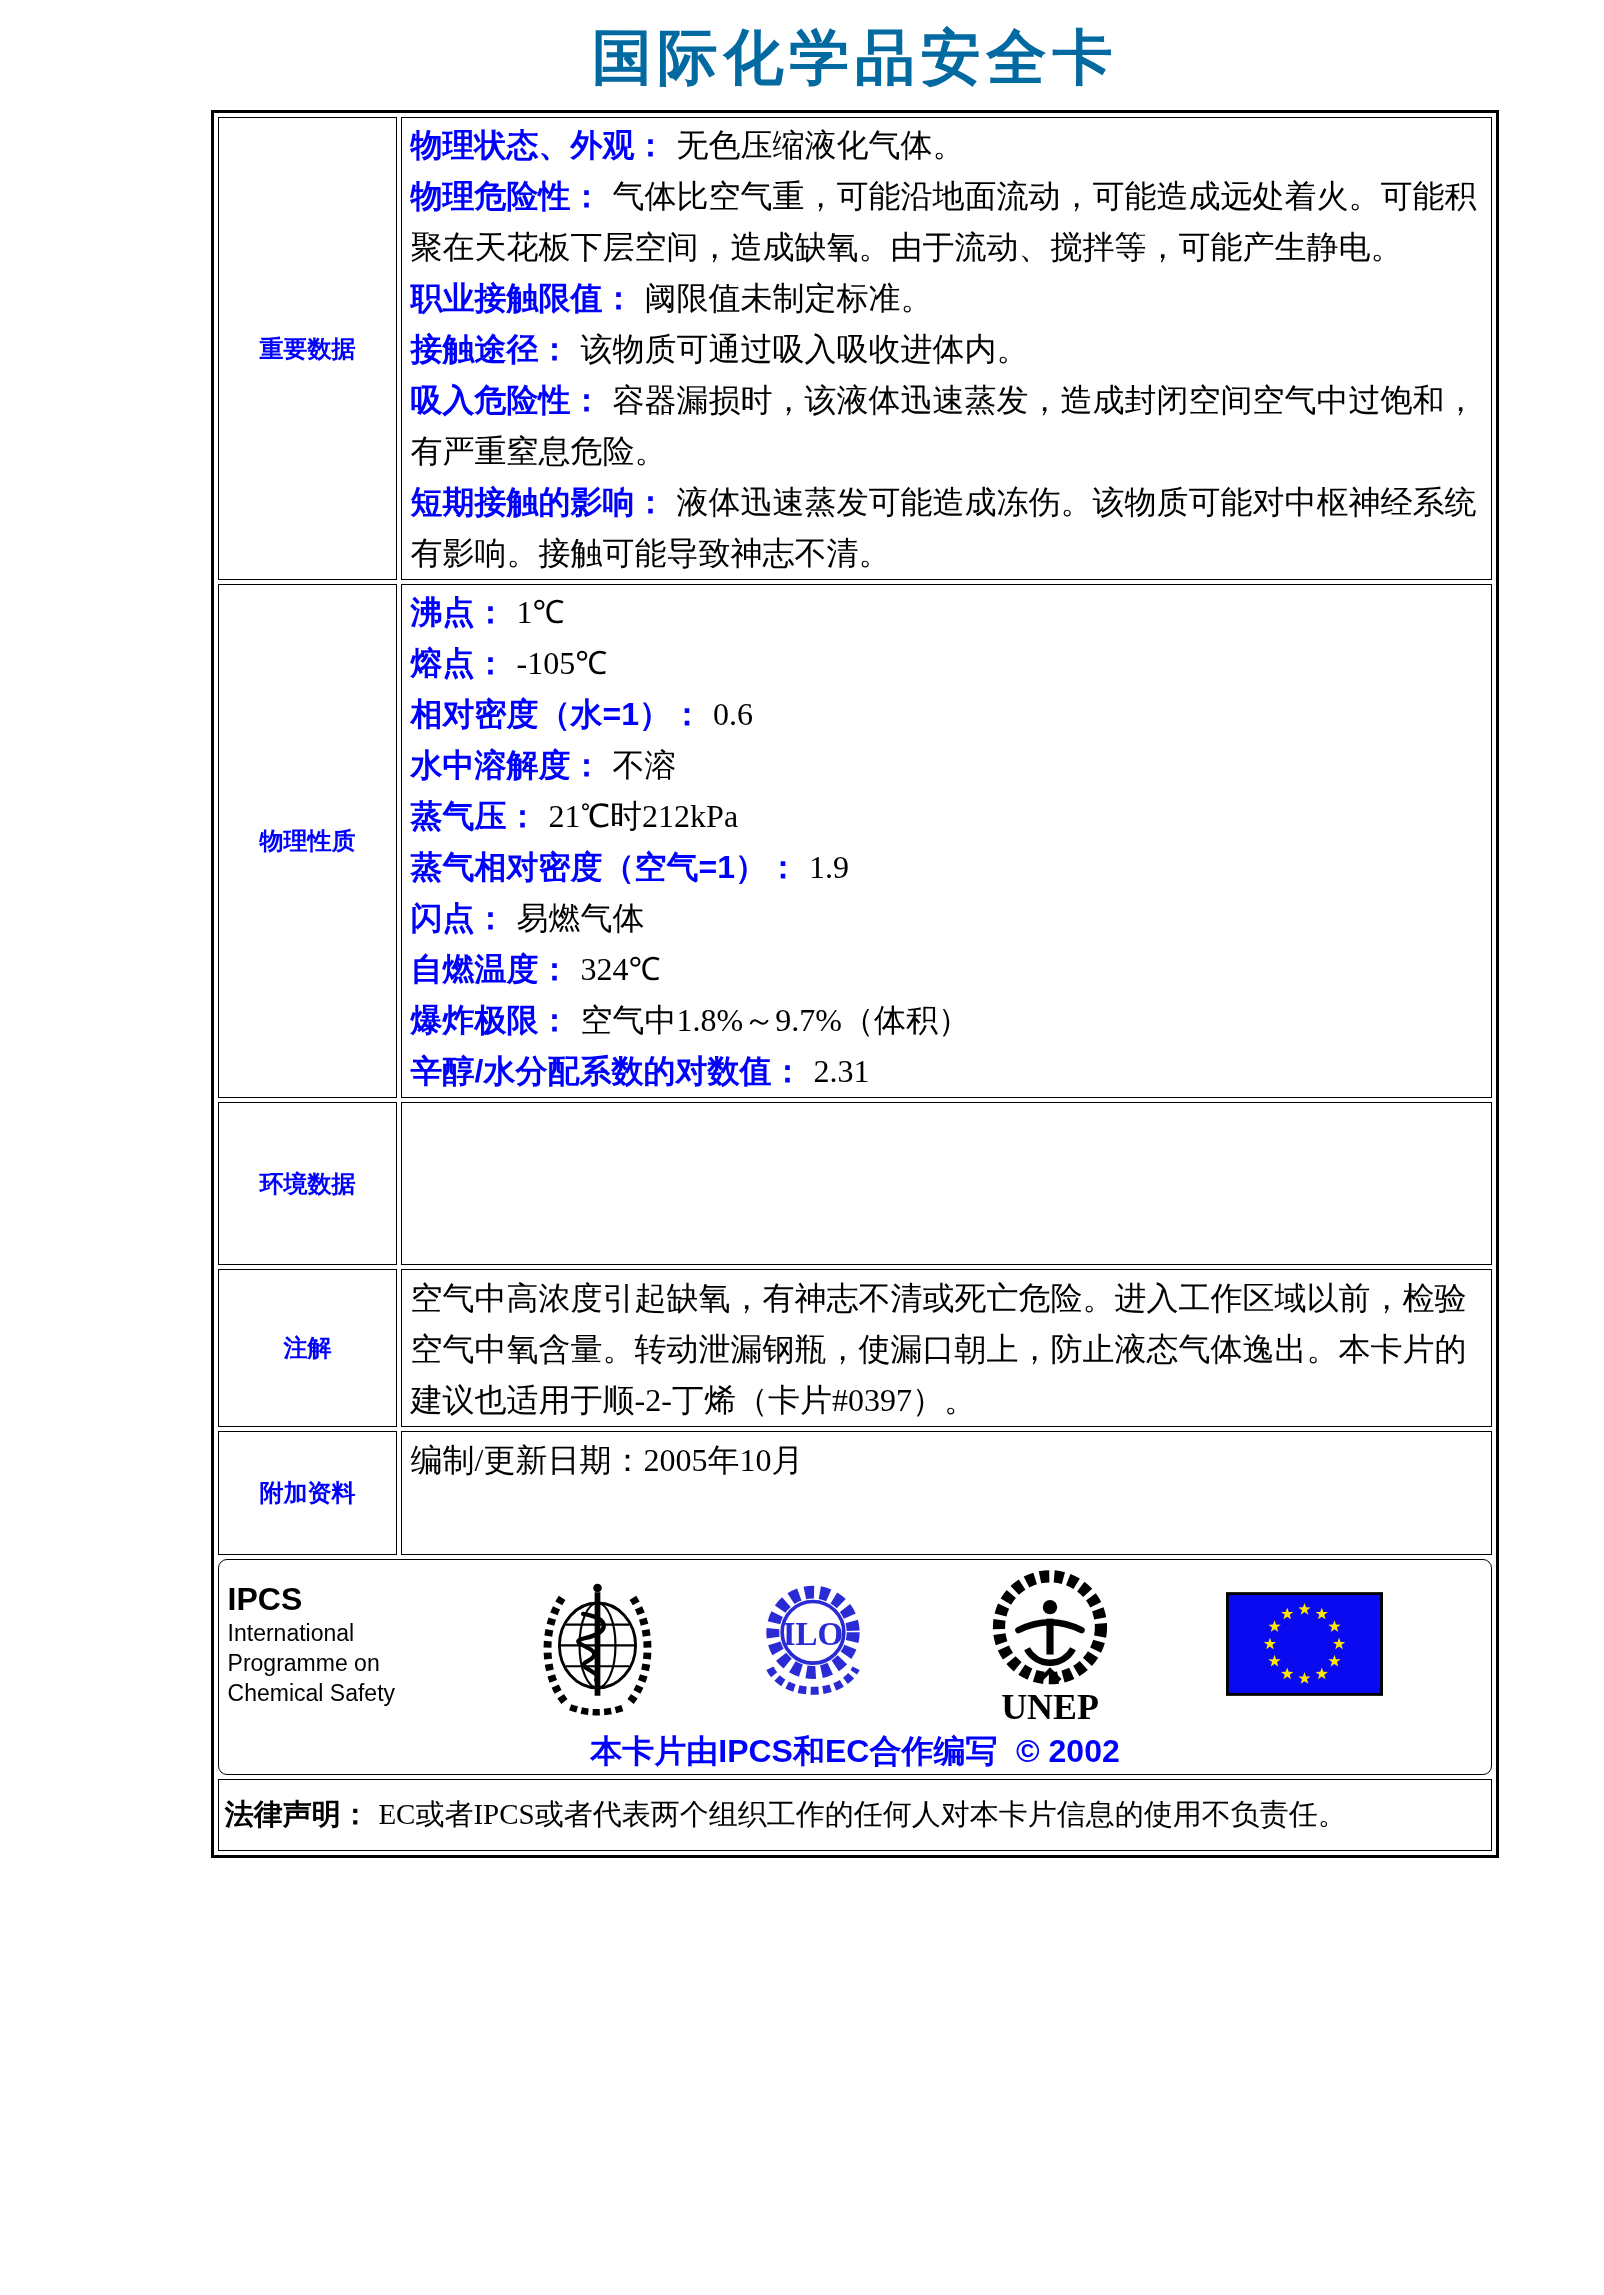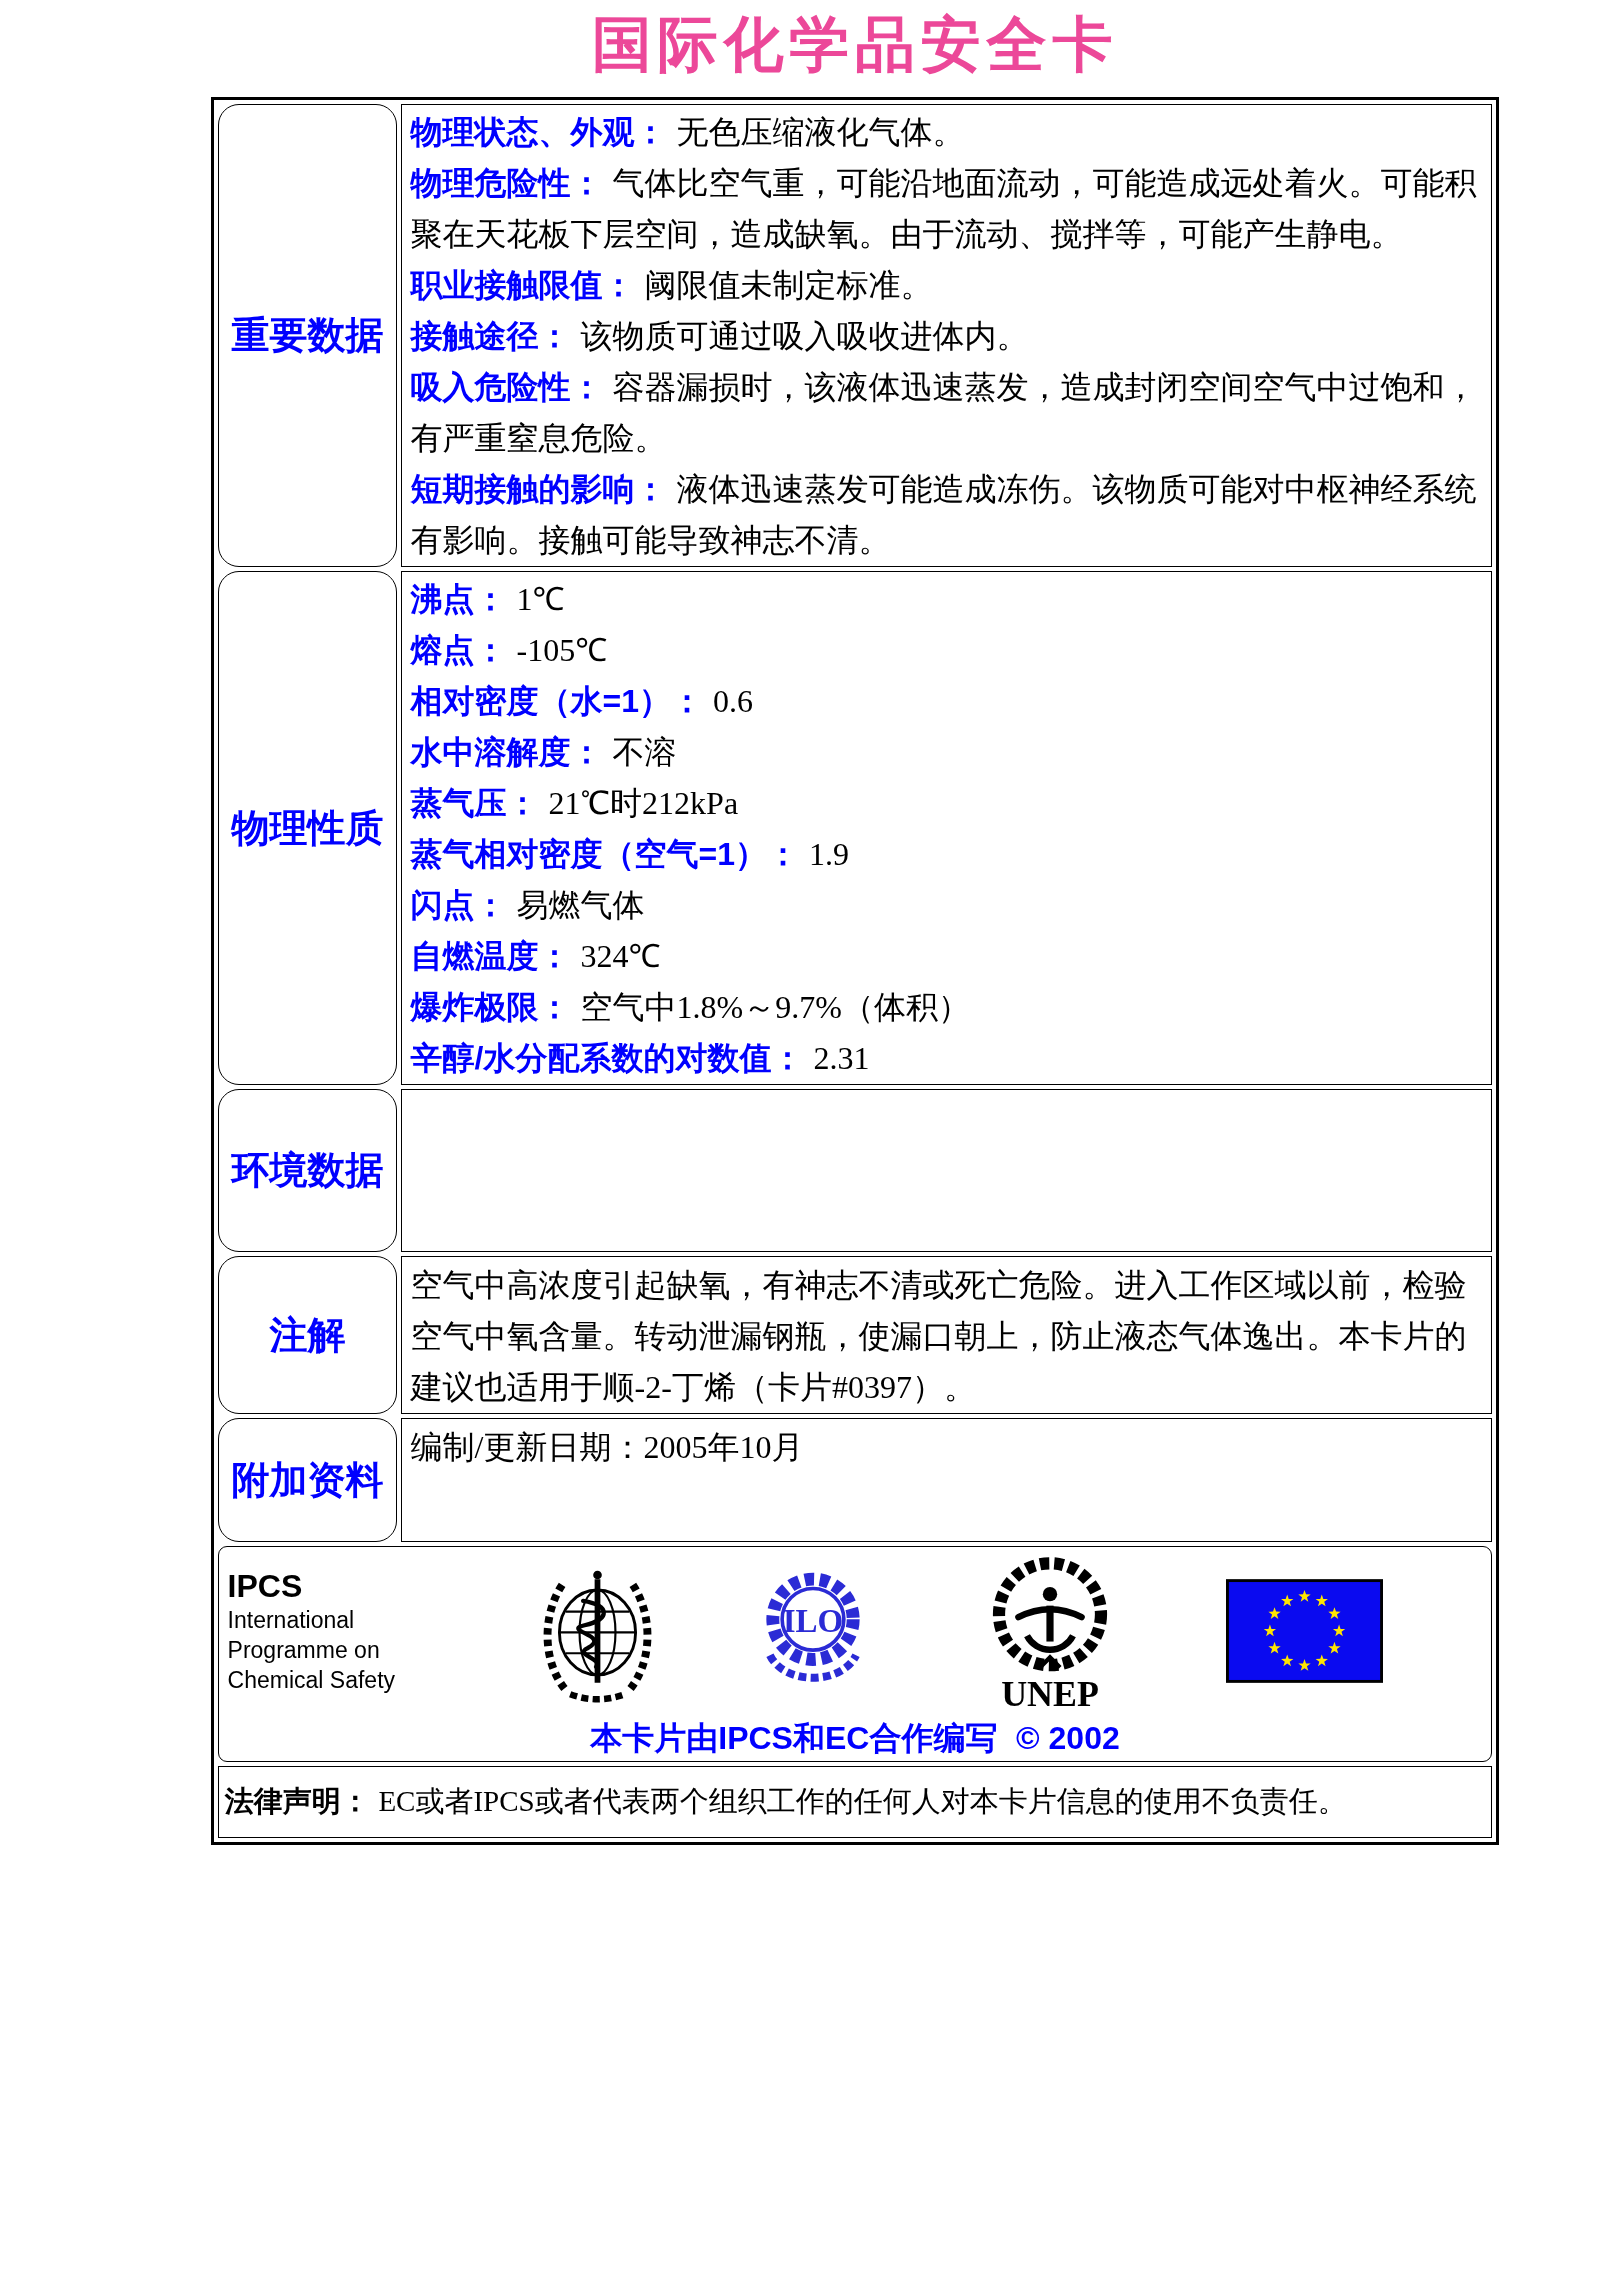--- a/index.html
+++ b/index.html
@@ -6,24 +6,24 @@
   html, body {
     margin: 0; padding: 0;
     background: #ffffff;
     width: 1604px; height: 2295px;
     font-family: "Liberation Serif", serif;
   }
   .page { position: relative; width: 1604px; height: 2295px; overflow: hidden; }
 
   
   .page-title {
-    margin: 9px 0 0 211px;
+    margin: 22px 0 0 211px;
     width: 1288px;
     text-align: center;
-    color: #ec4899;
+    color: #0369a1;
     font-size: 60px;
     font-weight: bold;
     letter-spacing: 5.8px;
     font-family: "Liberation Serif", serif;
     line-height: 72px;
   }
 
   
   table.card {
     margin: 16px 0 0 211px;
@@ -67,23 +67,22 @@
   .hdr-num { font-size: 33px; color: #000; }
   .hdr-right { font-size: 35px; color: #000; }
 
   
   td.section-label {
     text-align: center;
     vertical-align: middle;
     color: #0000ff;
     font-family: Liberation Serif, serif;
     font-weight: bold;
-    font-size: 38px;
+    font-size: 24px;
     padding: 1.4px 2.9px;
-    border-radius: 21px;
   }
 
   
   td.content {
     vertical-align: top;
     padding: 2.2px 5.8px 0 8.6px;
     line-height: 51px;
   }
   td.content p { margin: 0; }
   .item-lbl { margin-right: 10px; }

